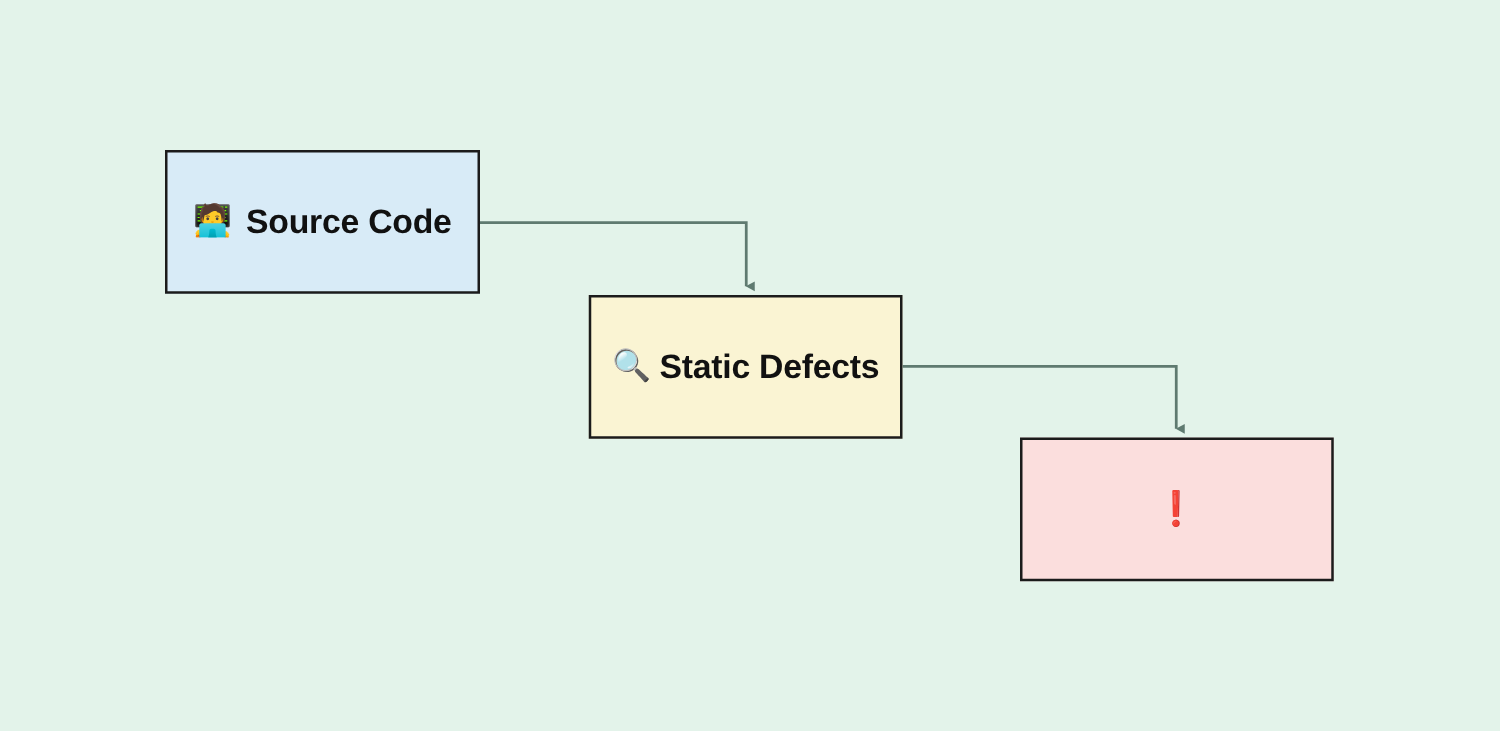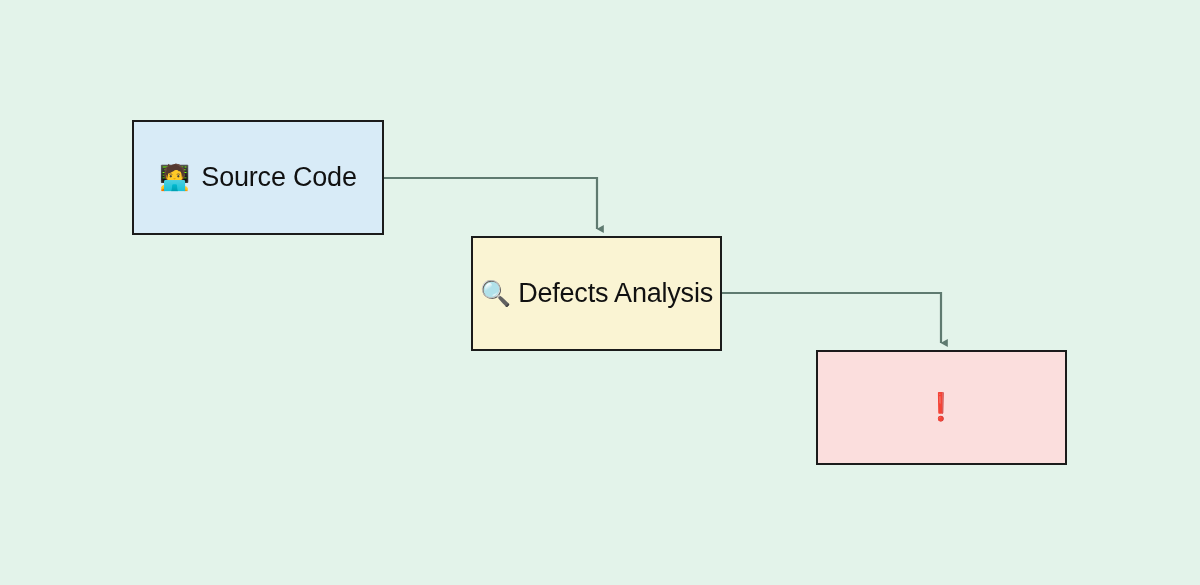--- a/index.html
+++ b/index.html
@@ -42,21 +42,21 @@
     gap: 11px;
     white-space: nowrap;
   }
   .node-icon {
     font-size: 25px;
     line-height: 1;
     display: inline-block;
   }
   .node-label {
     font-size: 27px;
-    font-weight: normal;
+    font-weight: bold;
     color: #111111;
     letter-spacing: -0.2px;
     line-height: 1;
   }
   
   #node-source-code {
     left: 132px;
     top: 120px;
     width: 252px;
     height: 115px;
@@ -100,21 +100,21 @@
   <div class="node" id="node-source-code">
     <div class="node-inner">
       <span class="node-icon">🧑‍💻</span>
       <span class="node-label">Source Code</span>
     </div>
   </div>
 
   <div class="node" id="node-static-analysis">
     <div class="node-inner">
       <span class="node-icon">🔍</span>
-      <span class="node-label">Defects Analysis</span>
+      <span class="node-label">Static Defects</span>
     </div>
   </div>
 
   <div class="node" id="node-list-of-defects">
     <div class="node-inner">
       <span class="node-icon">❗</span>
     </div>
   </div>
 
 </div>

